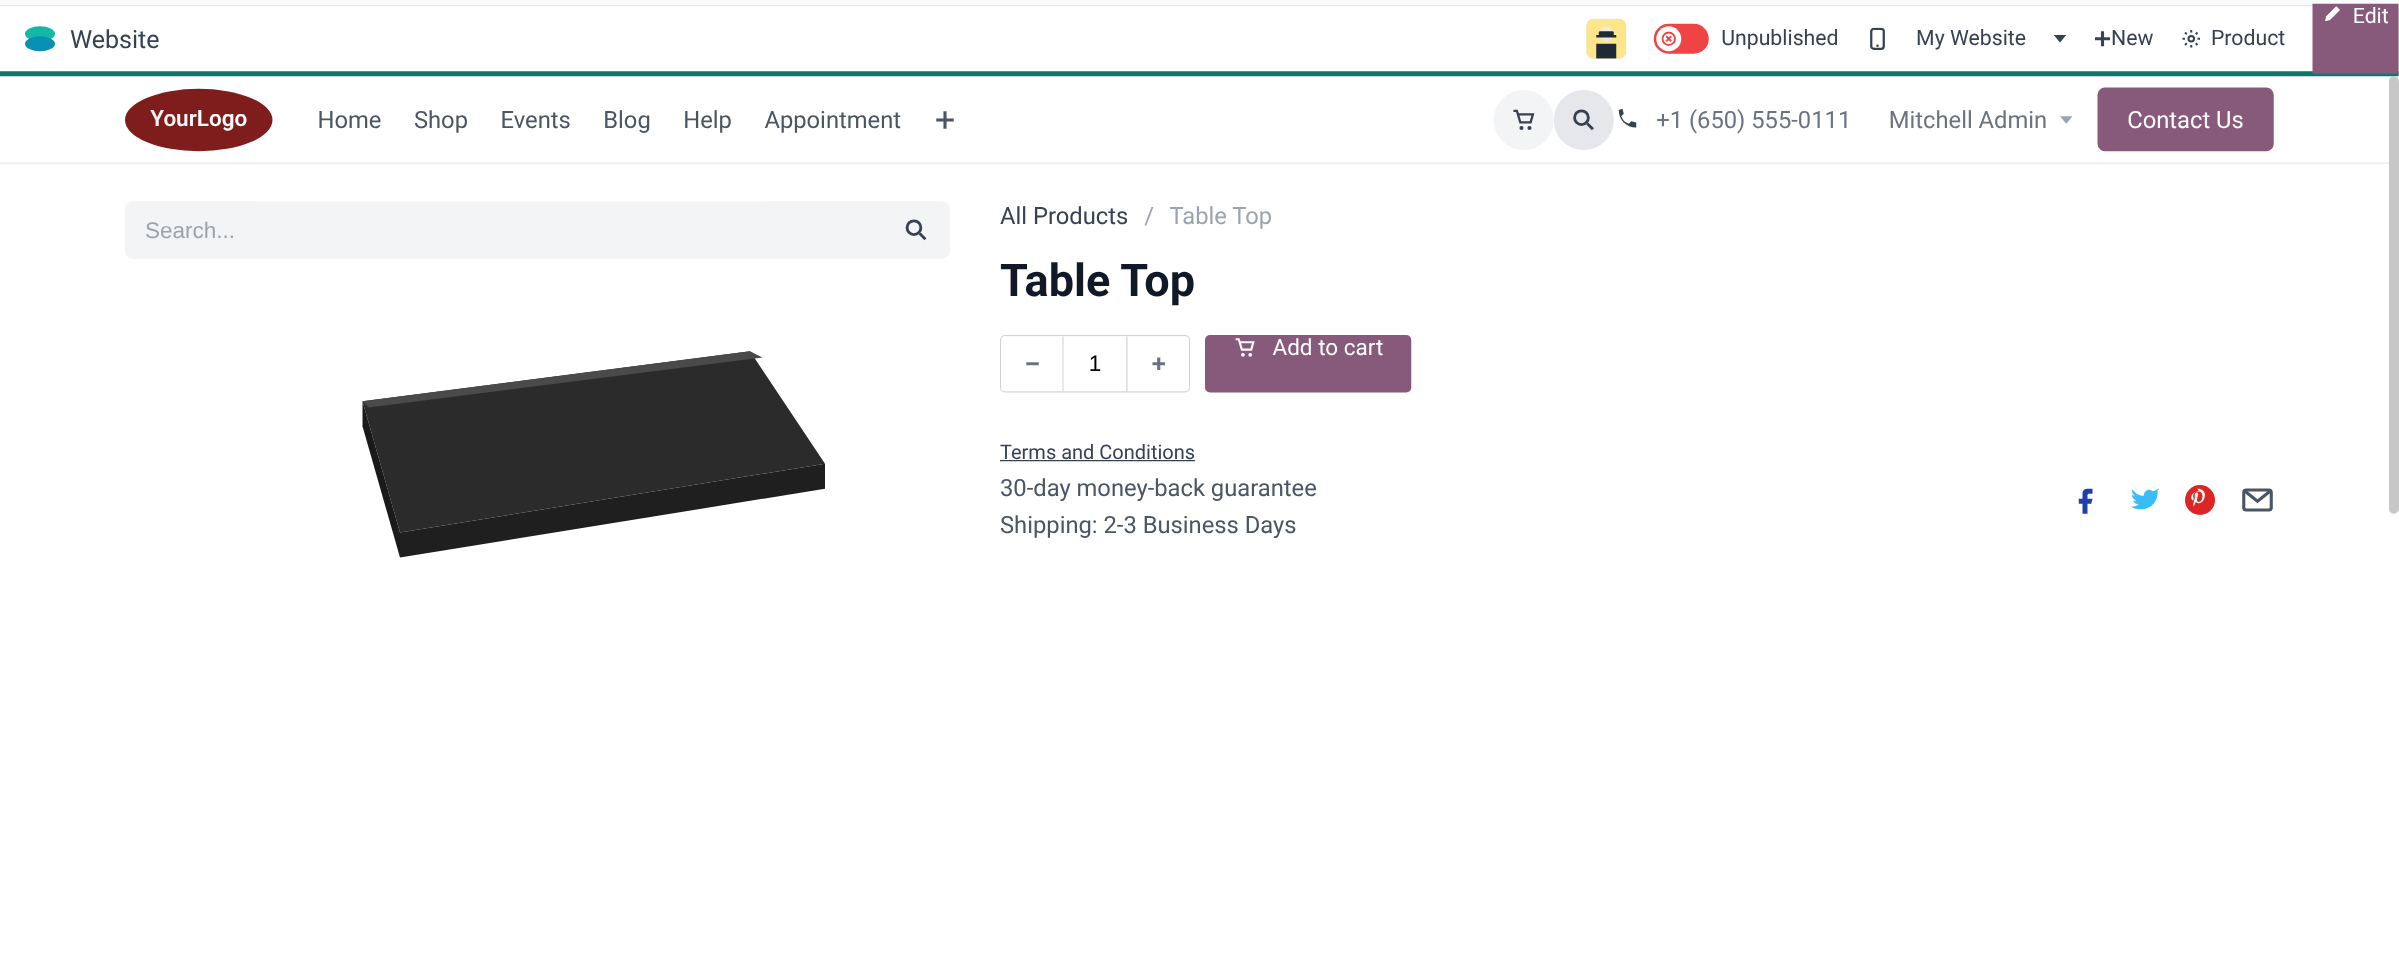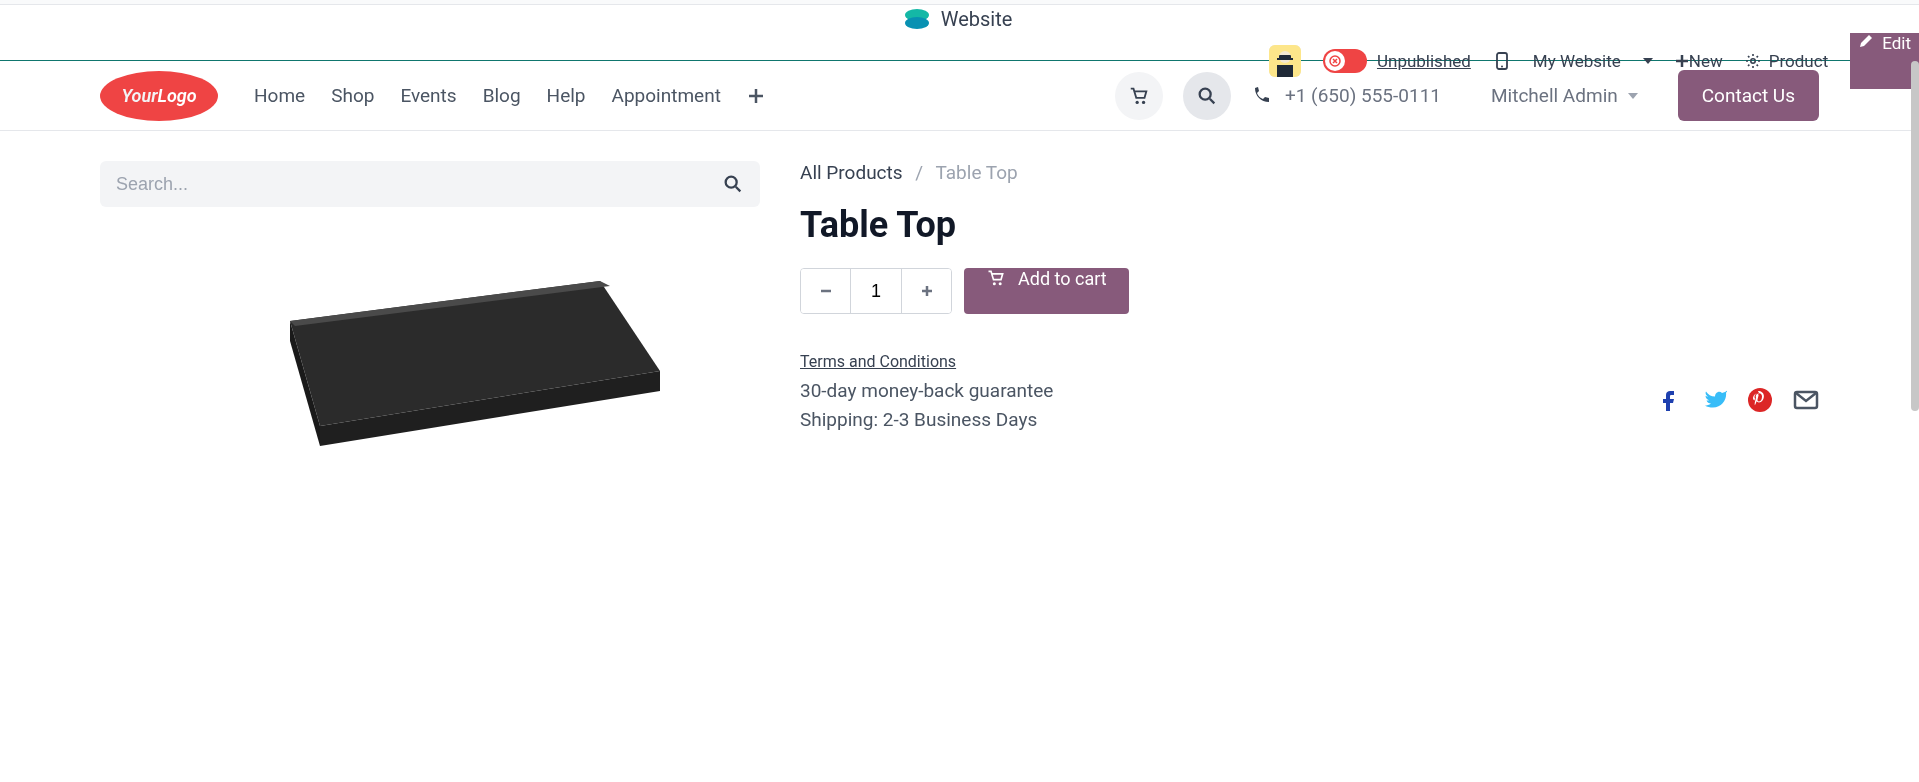--- a/index.html
+++ b/index.html
@@ -5,23 +5,22 @@
 * { box-sizing: border-box; margin: 0; padding: 0; }
 body { font-family: -apple-system, BlinkMacSystemFont, "Segoe UI", Roboto, Helvetica, Arial, sans-serif; color: #374151; background: #fff; }
 
 .top-bar { height: 5px; background: #f9fafb; border-bottom: 1px solid #e5e7eb; }
 
 .admin-bar {
   display: flex;
   align-items: center;
   padding: 0 0 0 18px;
   height: 56px;
-  border-bottom: 1px solid #0f766e;
+  border-bottom: 4px solid #0f766e;
   font-size: 17px;
-  flex-direction: column;
 }
 .admin-brand { display: flex; align-items: center; gap: 10px; margin-right: 22px; }
 .admin-brand-name { font-size: 20px; color: #374151; }
 .brand-circle {
   width: 28px; height: 28px; position: relative;
 }
 .brand-circle svg { width: 28px; height: 28px; }
 .admin-menu { display: flex; gap: 26px; }
 .admin-menu a { color: #374151; text-decoration: none; cursor: pointer; }
 .admin-right { margin-left: auto; display: flex; align-items: center; gap: 22px; padding-right: 0; }
@@ -32,50 +31,50 @@
 .avatar svg { width: 32px; height: 32px; }
 .publish-group { display: flex; align-items: center; gap: 10px; }
 .toggle-pill {
   width: 44px; height: 24px; border-radius: 12px; background: #ef4444; position: relative; cursor: pointer;
 }
 .toggle-pill .knob {
   position: absolute; left: 2px; top: 2px; width: 20px; height: 20px; border-radius: 50%;
   background: #fff; display: flex; align-items: center; justify-content: center;
 }
 .toggle-pill .knob svg { width: 12px; height: 12px; }
-.publish-label { color: #374151; text-decoration: underline; }
+.publish-label { color: #374151; }
 .admin-icon { display: inline-flex; align-items: center; justify-content: center; color: #374151; cursor: pointer; }
 .admin-icon svg { width: 18px; height: 18px; }
 .dropdown-item { display: flex; align-items: center; gap: 22px; cursor: pointer; }
 .caret { border-left: 5px solid transparent; border-right: 5px solid transparent; border-top: 6px solid #374151; }
 .plus-new { display: flex; align-items: center; gap: 0; cursor: pointer; }
 .plus-new svg { width: 14px; height: 14px; }
 .gear-product { display: flex; align-items: center; gap: 8px; cursor: pointer; }
 .gear-product svg { width: 16px; height: 16px; }
 .edit-btn {
   background: #875A7B; color: #fff; display: flex; gap: 8px;
   height: 56px; padding: 0 8px; cursor: pointer; font-size: 17px;
 }
 .edit-btn svg { width: 16px; height: 16px; }
 
 .site-header {
   display: flex; align-items: center; padding: 0 100px; height: 70px; border-bottom: 1px solid #e5e7eb;
 }
 .site-logo {
-  width: 118px; height: 50px; background: #ef4444; border-radius: 50% / 50%;
+  width: 118px; height: 50px; background: #7f1d1d; border-radius: 50% / 50%;
   display: flex; align-items: center; justify-content: center; color: #fff;
-  font-style: italic; font-size: 18px; font-weight: 600; margin-right: 36px;
+  font-size: 18px; font-weight: 600; margin-right: 36px;
 }
 .site-logo .your { color: #f3f4f6; }
 .site-logo .logo { color: #fff; }
 .site-nav { display: flex; gap: 26px; align-items: center; font-size: 19px; color: #4b5563; }
 .site-nav a { color: #4b5563; text-decoration: none; cursor: pointer; }
 .site-nav .add-icon { cursor: pointer; display: inline-flex; }
 .site-nav .add-icon svg { width: 18px; height: 18px; }
-.site-right { margin-left: auto; display: flex; align-items: center; gap: 20px; }
+.site-right { margin-left: auto; display: flex; align-items: center; }
 .circle-btn {
   width: 48px; height: 48px; border-radius: 50%; background: #f3f4f6;
   display: flex; align-items: center; justify-content: center; cursor: pointer;
 }
 .circle-btn svg { width: 22px; height: 22px; }
 .circle-btn.active { background: #e5e7eb; }
 .phone-group { display: flex; align-items: center; gap: 14px; font-size: 19px; color: #6b7280; }
 .phone-group svg { width: 20px; height: 20px; }
 .user-dropdown { display: flex; align-items: center; gap: 10px; font-size: 19px; color: #6b7280; cursor: pointer; margin-left: 30px; }
 .contact-btn {

